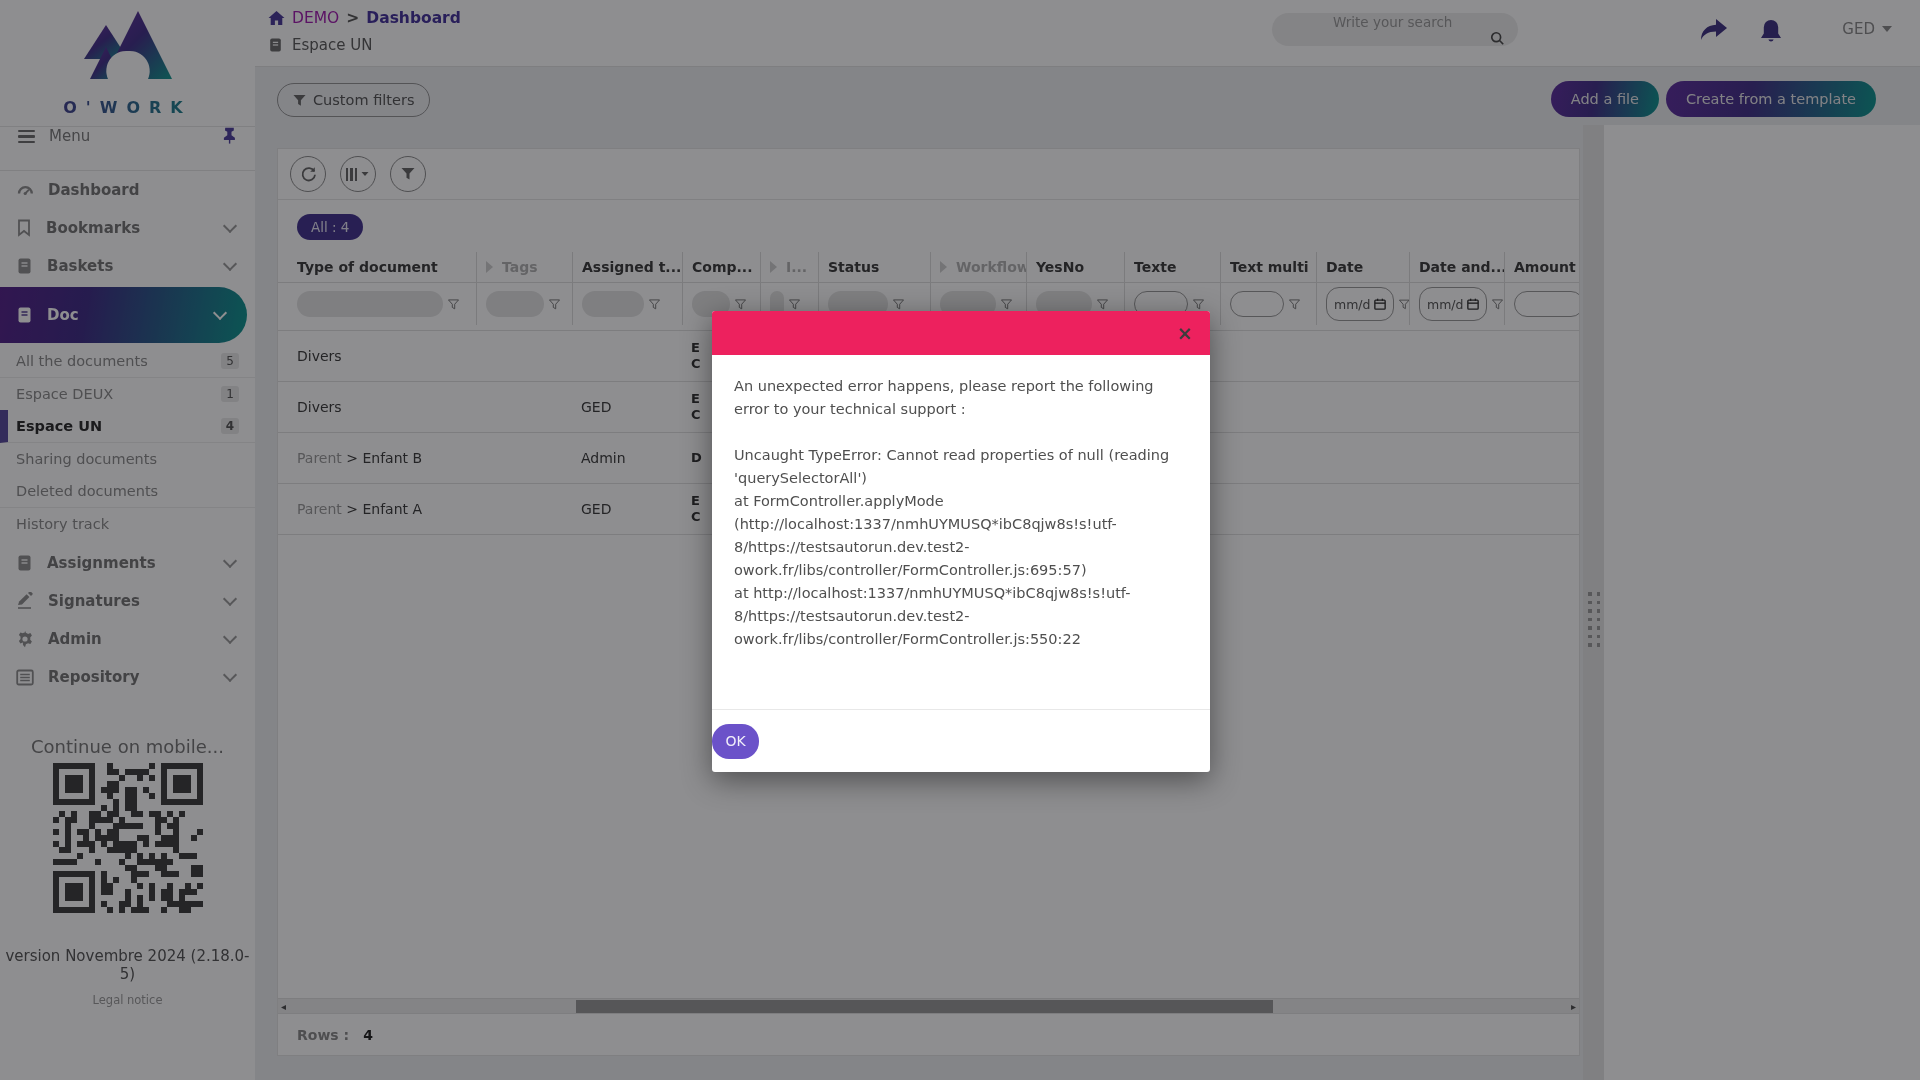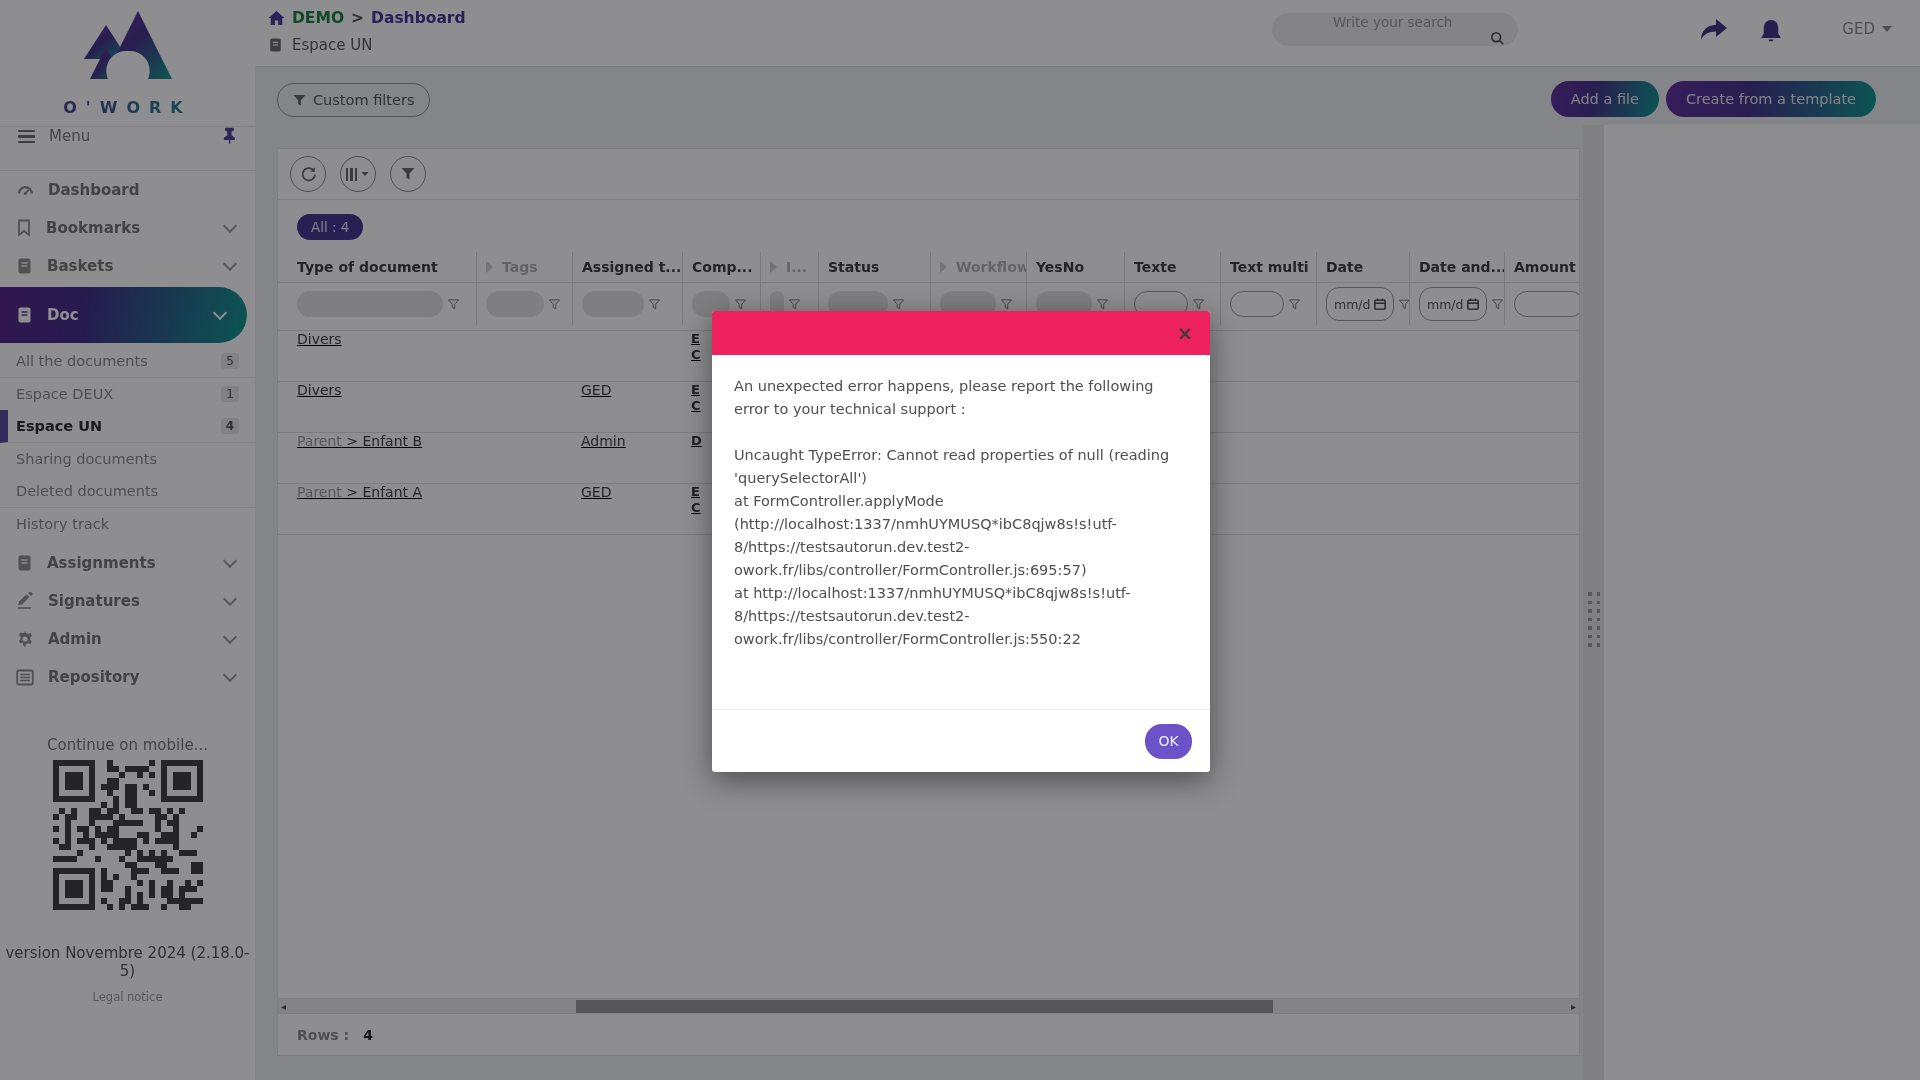--- a/index.html
+++ b/index.html
@@ -25,31 +25,31 @@
   .doc-active{height:56px;margin:2px 8px 2px 0;border-radius:0 28px 28px 0;
         background:linear-gradient(100deg,#55228a 0%,#3f2d86 35%,#0f968f 100%);
         display:flex;align-items:center;padding:0 18px 0 16px;gap:14px;}
   .doc-active .nav-label{color:#fff;}
   .sub-item{height:32px;display:flex;align-items:center;padding:0 16px 0 16px;font-size:14.5px;color:#8b8b8b;cursor:pointer;}
   .sub-item .lbl{flex:1;}
   .sub-item.sep{border-bottom:1px solid #ececec;}
   .sub-item.active{color:#2b2b2b;font-weight:bold;border-left:8px solid #594a9e;padding-left:8px;}
   .badge{background:#e9e9e9;color:#555;font-size:12px;border-radius:3px;padding:1px 5px;min-width:8px;text-align:center;}
   .mobile-block{margin-top:40px;text-align:center;}
-  .mobile-txt{font-size:15px;color:#777;text-align:center;}
+  .mobile-txt{font-size:18px;color:#777;text-align:center;}
   .qr{width:150px;height:150px;margin:6px auto 0;}
   .version{margin-top:34px;text-align:center;font-size:15px;color:#555;}
   .legal{margin-top:10px;text-align:center;font-size:11.5px;color:#9a9a9a;cursor:pointer;}
   .icn{flex:none;}
   
   .topbar{position:absolute;left:255px;top:0;right:0;height:66px;background:#fff;
           border-bottom:1px solid #e2e2e2;z-index:1;}
   .crumb{position:absolute;left:13px;top:9px;display:flex;align-items:center;gap:7px;
          font-size:15.5px;font-weight:bold;}
-  .crumb-root{color:#15803d;font-weight:700;cursor:pointer;}
+  .crumb-root{color:#a21caf;font-weight:400;cursor:pointer;}
   .crumb-sep{color:#555;}
   .crumb-cur{color:#45339c;cursor:pointer;}
   .space-row{position:absolute;left:13px;top:36px;display:flex;align-items:center;gap:9px;}
   .space-lbl{font-size:15px;color:#5b5b5b;}
   .search-pill{position:absolute;right:402px;top:13px;width:246px;height:33px;background:#ededed;
           border-radius:17px;display:flex;align-items:flex-end;padding:0 12px 0 16px;box-sizing:border-box;flex-direction:column;}
   .search-pill input{border:none;background:transparent;outline:none;flex:1;font-size:13.5px;
           font-family:inherit;color:#444;}
   .search-pill input::placeholder{color:#9a9a9a;}
   .hdr-ico{position:absolute;top:18px;cursor:pointer;}
@@ -86,21 +86,21 @@
   .vline{border-left:1px solid #dcdcdc;}
   .fline{display:flex;height:42px;align-items:center;}
   .fcell{height:42px;display:flex;align-items:center;gap:5px;box-sizing:border-box;
          padding-left:9px;flex:none;overflow:hidden;}
   .fcell.first{padding-left:19px;}
   .fpill{height:26px;border-radius:13px;background:#e3e3e3;flex:none;cursor:text;}
   .fpill.white{background:#fff;border:1px solid #9a9a9a;box-sizing:border-box;}
   .fdate{height:34px;border-radius:13px;background:#fff;border:1px solid #9a9a9a;box-sizing:border-box;
          display:flex;align-items:center;gap:3px;padding:0 7px;font-size:12.5px;color:#555;flex:none;cursor:text;}
   .rows{margin-top:5px;}
-  .drow{display:flex;height:50px;border-bottom:1px solid #e0e0e0;cursor:pointer;text-decoration:underline;}
+  .drow{display:flex;height:50px;align-items:center;border-bottom:1px solid #e0e0e0;cursor:pointer;}
   .drow.first{border-top:1px solid #e0e0e0;}
   .dcell{flex:none;box-sizing:border-box;overflow:hidden;white-space:nowrap;}
   .c-type{width:294px;padding-left:19px;font-size:14px;color:#3c3c3c;}
   .c-type .pfx{color:#9a9a9a;}
   .c-assigned{width:110px;font-size:14px;color:#3c3c3c;padding-left:9px;}
   .c-extra{flex:1;font-size:13px;font-weight:bold;color:#333;line-height:16px;padding-left:9px;}
   .hscroll{position:absolute;left:0;right:0;bottom:41px;height:15px;background:#ededed;
            border-top:1px solid #e0e0e0;}
   .hthumb{position:absolute;left:298px;width:697px;top:1px;height:13px;background:#989898;cursor:pointer;}
   .harrow{position:absolute;top:1px;font-size:10px;color:#4d4d4d;cursor:pointer;line-height:13px;}
@@ -119,21 +119,21 @@
   .modal{position:absolute;left:712px;top:311px;width:498px;z-index:50;background:#fff;
          border-radius:3px;box-shadow:0 8px 30px rgba(0,0,0,0.45);}
   .modal-head{height:44px;background:#ed215e;border-radius:3px 3px 0 0;position:relative;}
   .modal-close{position:absolute;right:12px;top:9px;width:26px;height:26px;border:none;background:transparent;
          font-size:19px;font-weight:bold;color:#3c3c3c;cursor:pointer;font-family:inherit;line-height:26px;padding:0;}
   .modal-body{height:354px;box-sizing:border-box;padding:20px 22px 0;font-size:14.5px;line-height:23px;
          color:#4f4f4f;overflow:hidden;}
   .modal-body .intro{margin:0 0 23px;}
   .errline{overflow-wrap:anywhere;}
   .modal-foot{border-top:1px solid #e8e8e8;height:62px;display:flex;align-items:center;
-         justify-content:flex-end;padding-right:18px;}
+         justify-content:flex-start;padding-right:0;}
   .ok-btn{background:#6b52c9;color:#f2f0fa;border:none;border-radius:17px;height:35px;min-width:47px;
          font-size:14px;cursor:pointer;font-family:inherit;}
 </style>
 </head>
 <body>
 
 <div class="page">
 
   <div class="sidebar">
     <div class="logo-wrap">

